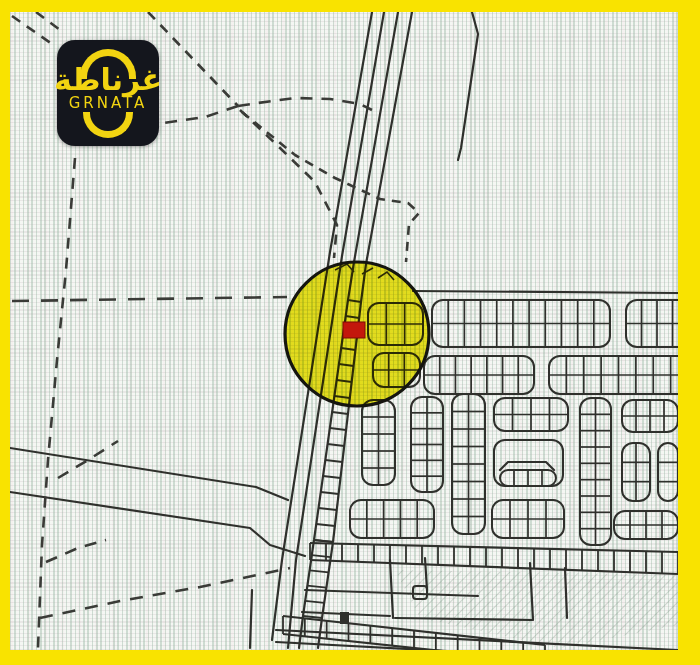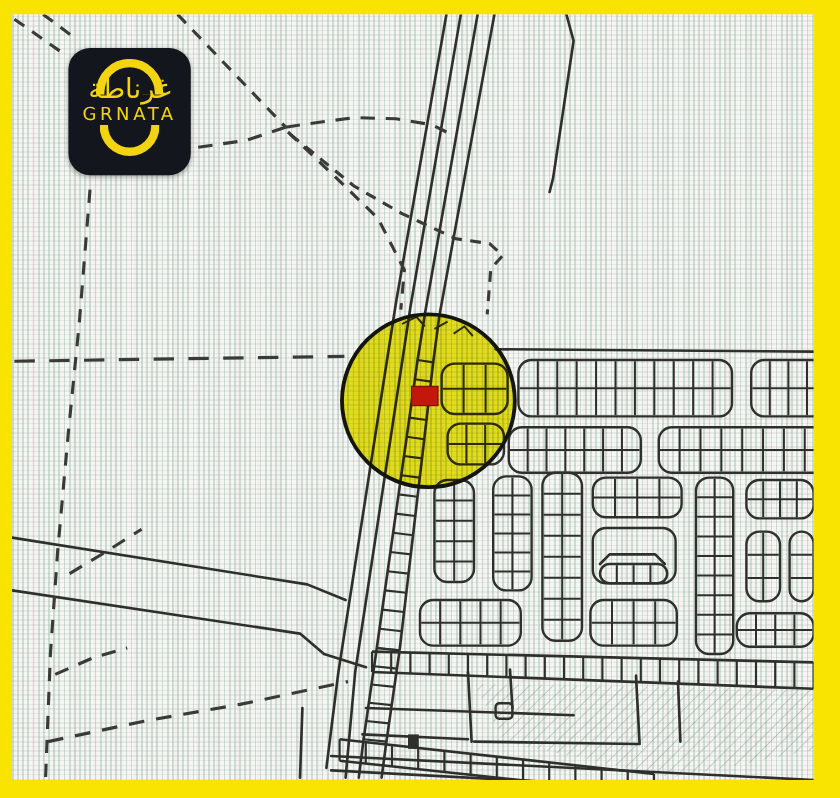--- a/index.html
+++ b/index.html
@@ -19,21 +19,21 @@
   .map-area svg{position:absolute;left:0;top:0;width:100%;height:100%;display:block;}
   .logo{
     position:absolute;left:57px;top:40px;width:102px;height:106px;
     border-radius:18px;display:flex;flex-direction:column;align-items:center;
     box-shadow:0 1px 4px rgba(0,0,0,.35);
   }
   .arc-top{width:42px;height:23px;border:7px solid;border-bottom:none;
     border-radius:42px 42px 0 0;margin-top:9px;margin-bottom:-16px;}
   .arc-bottom{width:36px;height:19px;border:7px solid;border-top:none;
     border-radius:0 0 36px 36px;margin-top:1px;}
-  .logo-ar{font-size:23px;font-weight:normal;line-height:1.1;z-index:2;letter-spacing:0;}
+  .logo-ar{font-size:30px;font-weight:bold;line-height:1.1;z-index:2;letter-spacing:0;}
   .logo-en{font-size:15px;font-weight:normal;letter-spacing:3px;line-height:1;z-index:2;}
 </style>
 </head>
 <body style="background: rgb(249, 227, 0);">
 
 <div class="frame">
   <div class="map-area">
     <svg id="mapsvg" viewBox="0 0 668 638">
       <defs>
         <pattern id="hatchp" patternUnits="userSpaceOnUse" width="7" height="7" patternTransform="rotate(45)">

